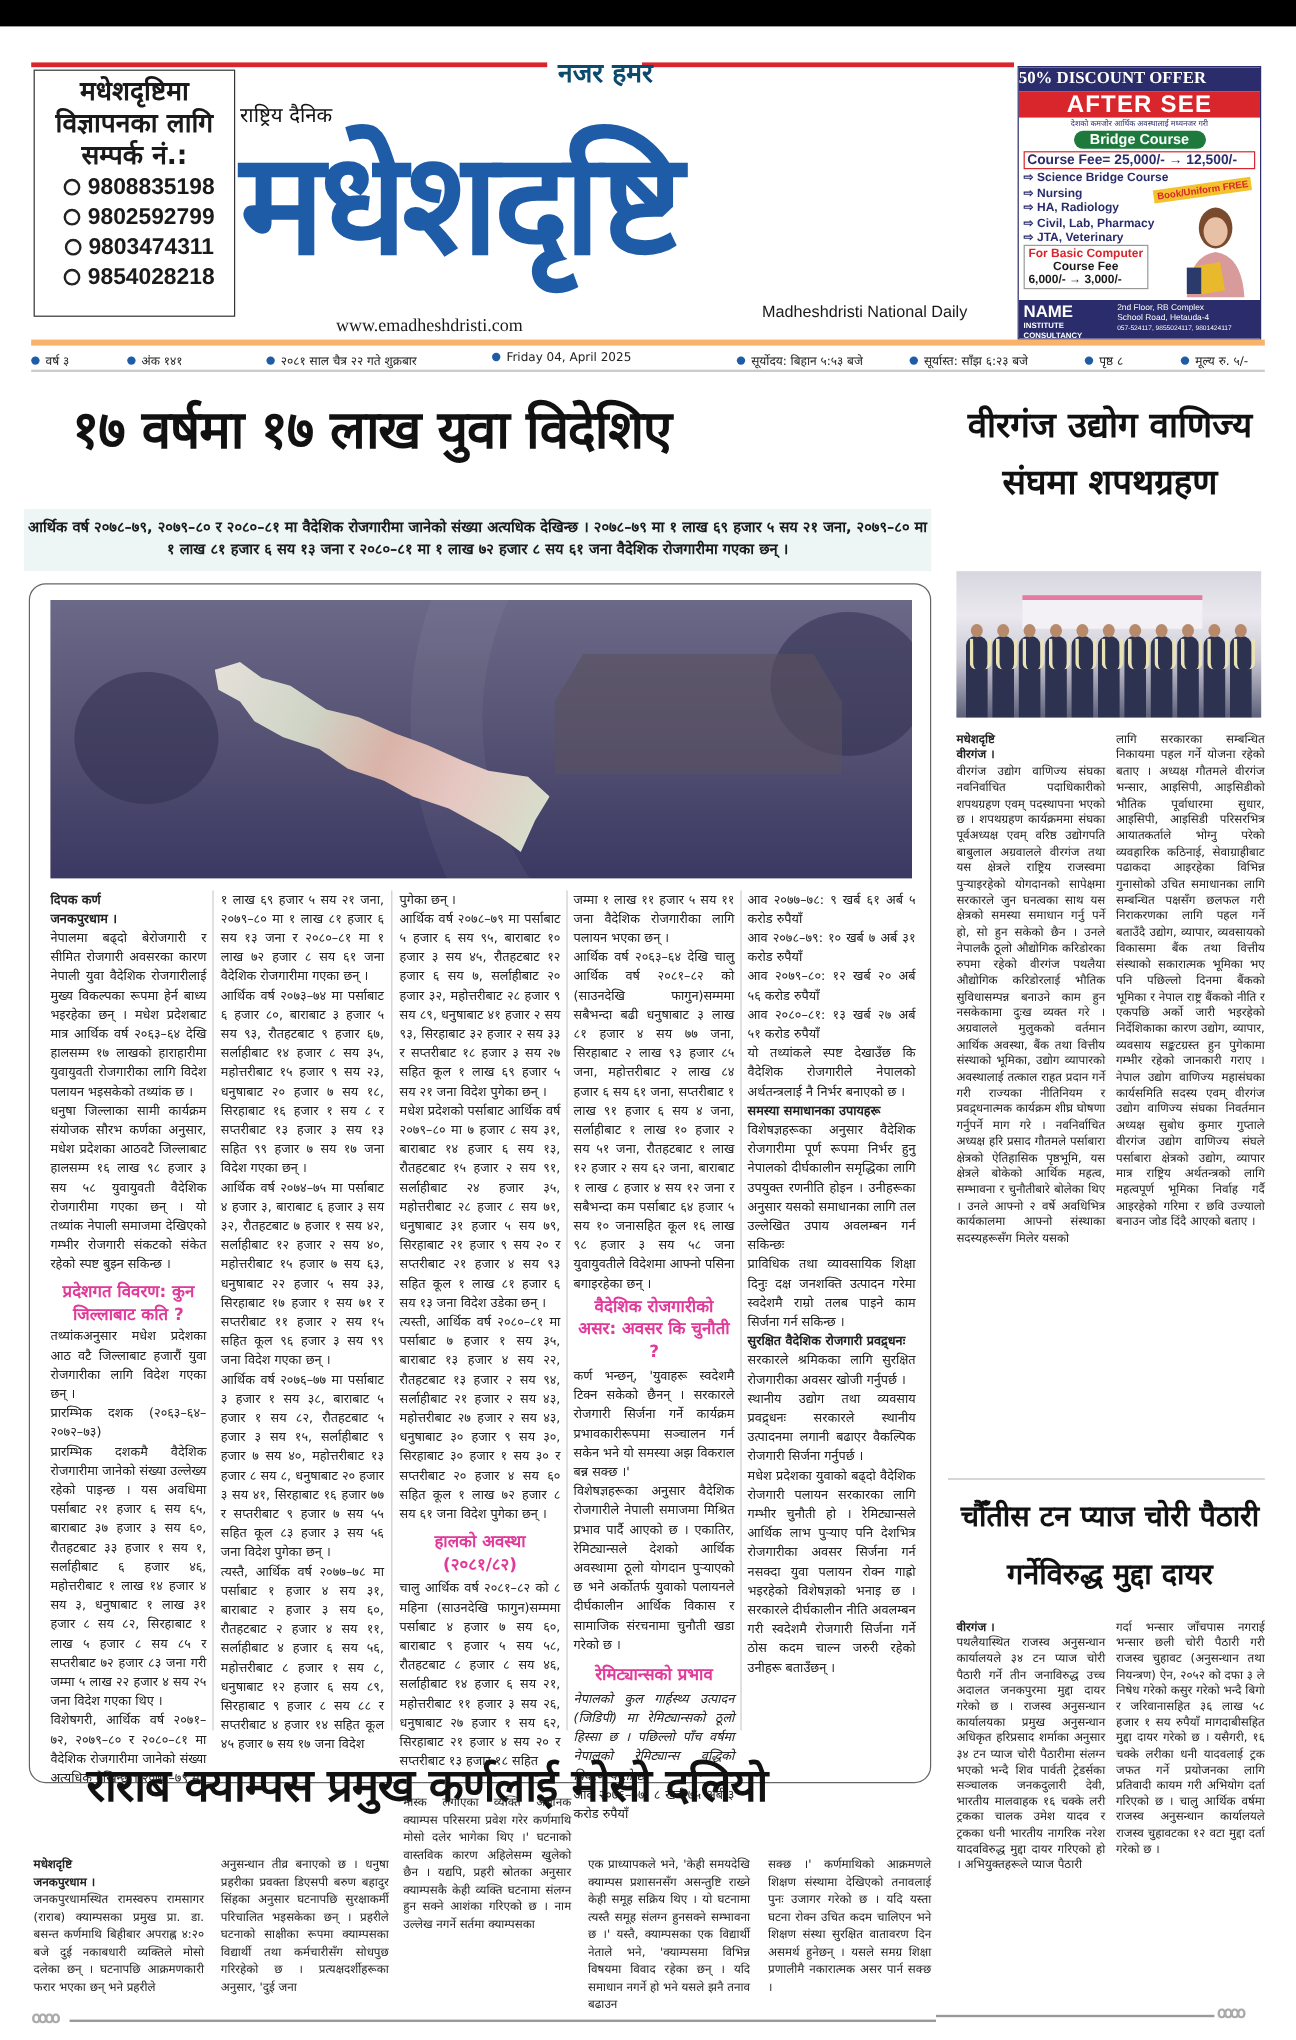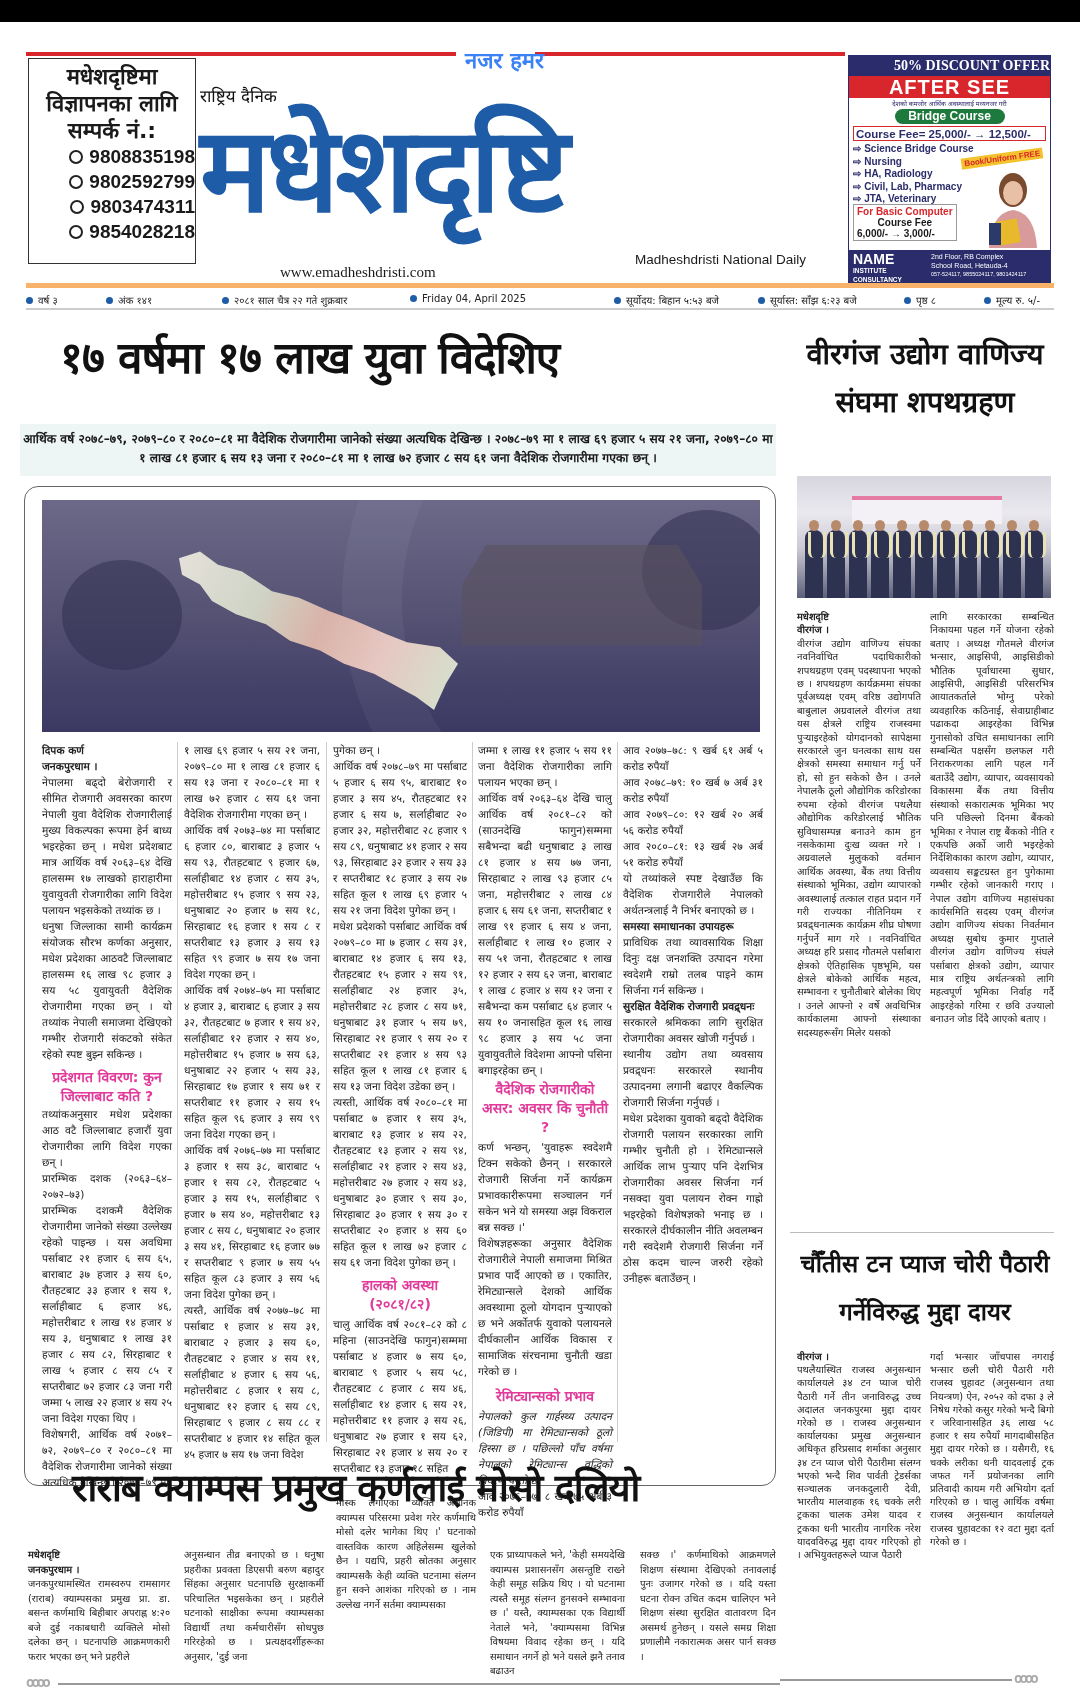--- a/index.html
+++ b/index.html
@@ -1,30 +1,30 @@
 <!DOCTYPE html>
 <html><head>
 <meta charset="utf-8">
 <style>
 *{box-sizing:border-box;margin:0;padding:0}
 body{width:1080px;height:1700px;background:#fff;font-family:"DejaVu Serif",serif;color:#1a1a1a;overflow:hidden;position:relative}
 .topbar{position:absolute;left:0;top:0;width:1080px;height:22px;background:#000}
 .redline{position:absolute;left:26px;top:52px;width:430px;height:4px;background:#d9262c}
 .redline2{position:absolute;left:535px;top:52px;width:310px;height:4px;background:#d9262c}
-.najar{position:absolute;left:465px;top:44px;font-family:"DejaVu Sans",sans-serif;font-weight:bold;color:#3b82f6;font-size:22px}
+.najar{position:absolute;left:465px;top:44px;font-family:"DejaVu Sans",sans-serif;font-weight:bold;color:#0c4a6e;font-size:22px}
 .adbox{position:absolute;left:28px;top:58px;width:168px;height:206px;border:1.5px solid #333;text-align:center;padding-top:4px}
 .adbox .l1{font-family:"DejaVu Sans",sans-serif;font-weight:bold;font-size:22px;line-height:27px}
-.adbox .ph{font-family:"Liberation Sans",sans-serif;font-weight:bold;font-size:19px;line-height:25px;text-align:right;padding-left:8px}
+.adbox .ph{font-family:"Liberation Sans",sans-serif;font-weight:bold;font-size:19px;line-height:25px;text-align:center;padding-left:8px}
 .adbox .ph span.ic{display:inline-block;width:14px;height:14px;border:2px solid #222;border-radius:50%;margin-right:6px;vertical-align:-1px}
 .rastriya{position:absolute;left:200px;top:84px;font-family:"DejaVu Sans",sans-serif;font-size:17px;color:#111}
 .masthead{position:absolute;left:200px;top:80px;font-family:"DejaVu Sans",sans-serif;font-weight:bold;color:#1f5ca8;font-size:118px;letter-spacing:-4px;line-height:180px}
 .website{position:absolute;left:280px;top:264px;font-family:"Liberation Serif",serif;font-size:15px}
 .english{position:absolute;left:635px;top:252px;font-family:"Liberation Sans",sans-serif;font-size:13.5px}
 .promo{position:absolute;left:848px;top:55px;width:203px;height:228px;background:#fff;border:1px solid #2a2c6b;font-family:"Liberation Sans",sans-serif;overflow:hidden}
-.promo .p1{background:#2a2c6b;color:#fff;font-family:"Liberation Serif",serif;font-weight:bold;font-size:14px;text-align:right;height:20px;line-height:20px}
+.promo .p1{background:#2a2c6b;color:#fff;font-family:"Liberation Serif",serif;font-weight:bold;font-size:14px;text-align:left;height:20px;line-height:20px}
 .promo .p2{background:#d9262c;color:#fff;font-weight:bold;font-size:20px;text-align:center;height:22px;line-height:22px;letter-spacing:1px}
 .promo .p3{font-size:6.5px;color:#2a2c6b;text-align:center;height:11px;line-height:11px}
 .promo .p4{margin:0 auto;width:110px;background:#1e7a3c;color:#fff;font-weight:bold;font-size:12px;text-align:center;border-radius:8px;height:15px;line-height:15px}
 .promo .p5{margin:2px 4px;border:1px solid #d9262c;font-size:11.5px;font-weight:bold;color:#2a2c6b;padding:0 2px;height:15px;line-height:14px}
 .promo ul{list-style:none;padding-left:4px;font-size:10px;font-weight:bold;color:#2a2c6b;line-height:12.5px}
 .promo .p6{position:absolute;left:4px;top:148px;border:1px solid #999;padding:1px 3px;font-size:10px;font-weight:bold;line-height:11px;background:#fff}
 .promo .p6 .r{color:#d9262c}
 .promo .free{position:absolute;left:112px;top:97px;background:#f3c22c;color:#d9262c;font-size:8px;font-weight:bold;padding:1px 3px;transform:rotate(-8deg);text-align:center}
 .promo .girl{position:absolute;left:122px;top:112px;width:80px;height:80px}
 .promo .foot{position:absolute;left:0;bottom:0;width:100%;height:32px;background:#2a2c6b;color:#fff;font-size:7px;padding:2px 4px;line-height:9px}
@@ -180,20 +180,21 @@
   <p>आव २०७६–७७: ८ खर्ब ७५ अर्ब ३ करोड रुपैयाँ</p>
 </div>
 <div class="vline" style="left:617px;top:742px;height:700px"></div>
 <div class="col" style="left:623px;top:742px;width:140px">
   <p>आव २०७७–७८: ९ खर्ब ६१ अर्ब ५ करोड रुपैयाँ</p>
   <p>आव २०७८–७९: १० खर्ब ७ अर्ब ३१ करोड रुपैयाँ</p>
   <p>आव २०७९–८०: १२ खर्ब २० अर्ब ५६ करोड रुपैयाँ</p>
   <p>आव २०८०–८१: १३ खर्ब २७ अर्ब ५१ करोड रुपैयाँ</p>
   <p>यो तथ्यांकले स्पष्ट देखाउँछ कि वैदेशिक रोजगारीले नेपालको अर्थतन्त्रलाई नै निर्भर बनाएको छ ।</p>
   <p class="b">समस्या समाधानका उपायहरू</p>
+  <p>विशेषज्ञहरूका अनुसार वैदेशिक रोजगारीमा पूर्ण रूपमा निर्भर हुनु नेपालको दीर्घकालीन समृद्धिका लागि उपयुक्त रणनीति होइन । उनीहरूका अनुसार यसको समाधानका लागि तल उल्लेखित उपाय अवलम्बन गर्न सकिन्छः</p>
   <p>प्राविधिक तथा व्यावसायिक शिक्षा दिनुः दक्ष जनशक्ति उत्पादन गरेमा स्वदेशमै राम्रो तलब पाइने काम सिर्जना गर्न सकिन्छ ।</p>
   <p class="b">सुरक्षित वैदेशिक रोजगारी प्रवद्र्धनः</p>
   <p>सरकारले श्रमिकका लागि सुरक्षित रोजगारीका अवसर खोजी गर्नुपर्छ ।</p>
   <p>स्थानीय उद्योग तथा व्यवसाय प्रवद्र्धनः सरकारले स्थानीय उत्पादनमा लगानी बढाएर वैकल्पिक रोजगारी सिर्जना गर्नुपर्छ ।</p>
   <p>मधेश प्रदेशका युवाको बढ्दो वैदेशिक रोजगारी पलायन सरकारका लागि गम्भीर चुनौती हो । रेमिट्यान्सले आर्थिक लाभ पुर्‍याए पनि देशभित्र रोजगारीका अवसर सिर्जना गर्न नसक्दा युवा पलायन रोक्न गाह्रो भइरहेको विशेषज्ञको भनाइ छ । सरकारले दीर्घकालीन नीति अवलम्बन गरी स्वदेशमै रोजगारी सिर्जना गर्ने ठोस कदम चाल्न जरुरी रहेको उनीहरू बताउँछन् ।</p>
 </div>
 
 <h2 class="rhead">वीरगंज उद्योग वाणिज्य संघमा शपथग्रहण</h2>
 <div class="rphoto">
   <div class="banner"></div>

